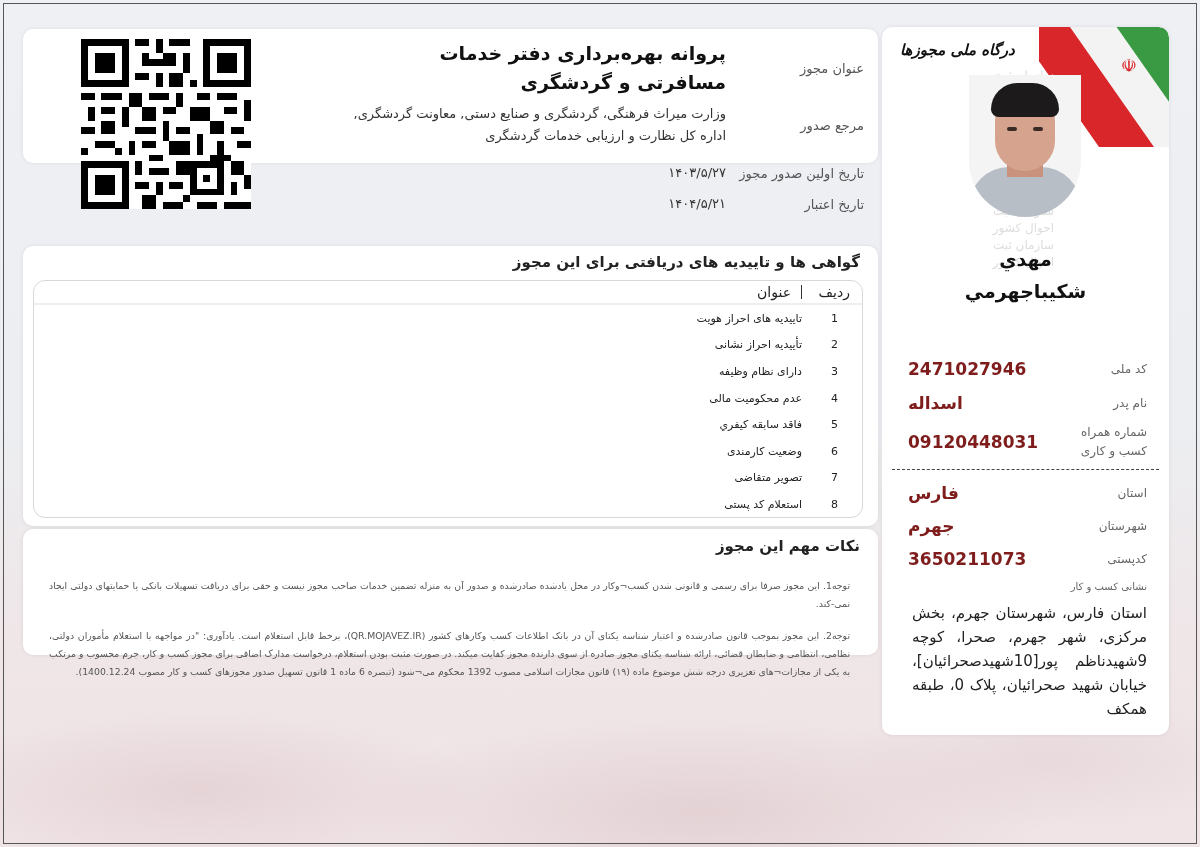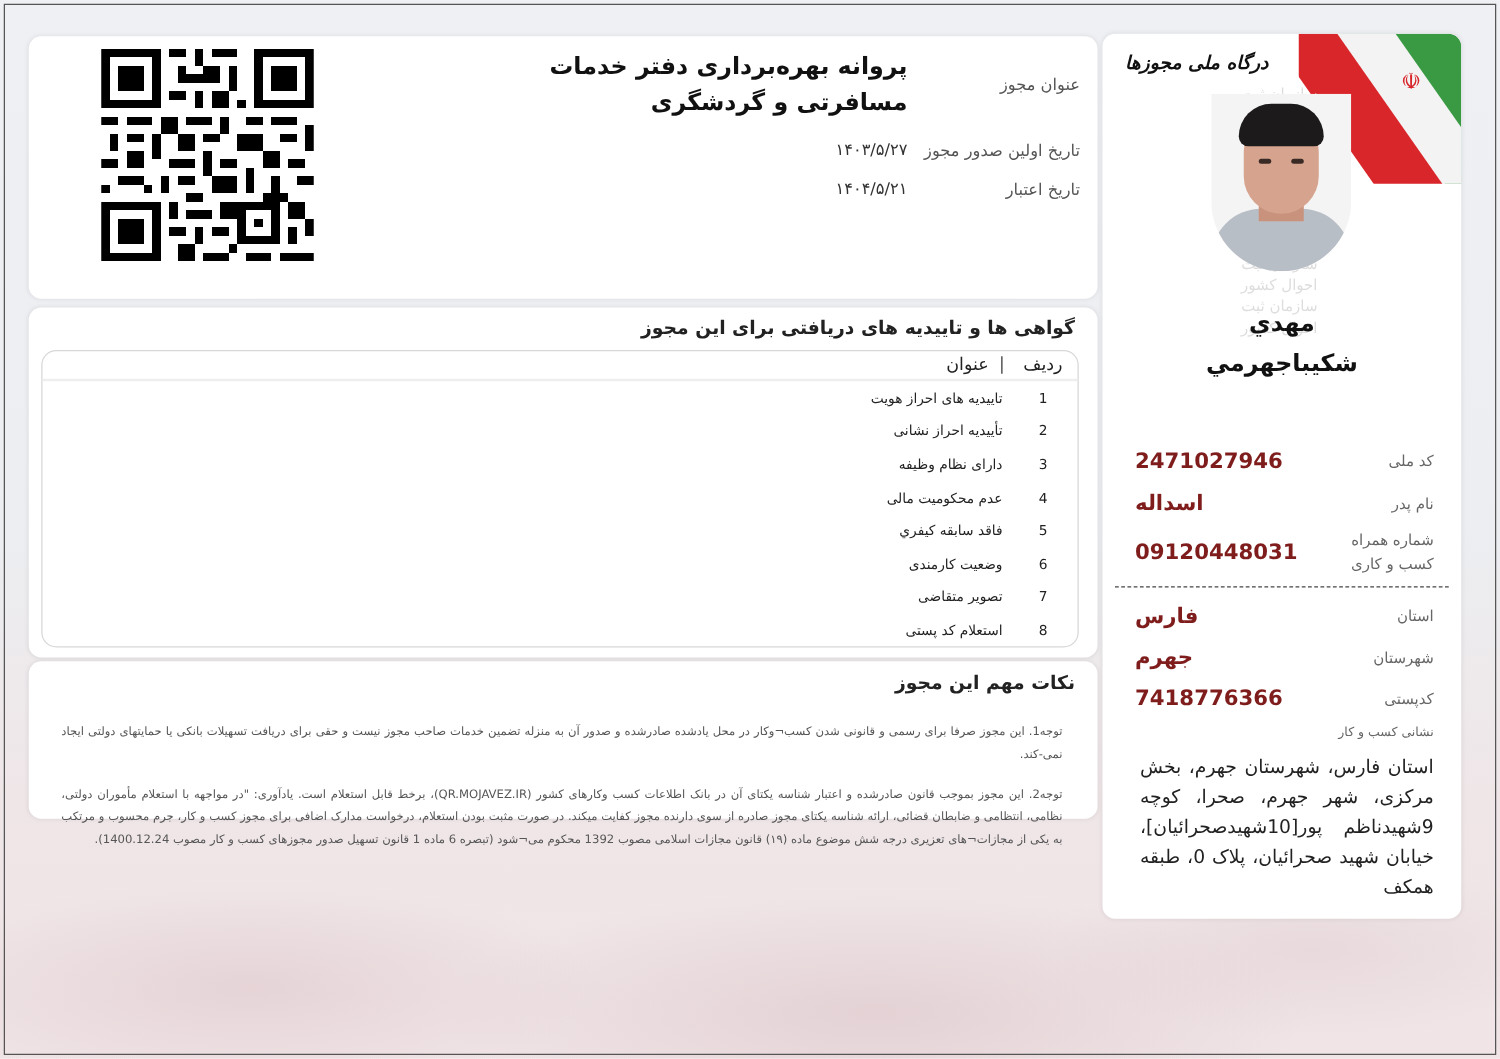--- a/index.html
+++ b/index.html
@@ -62,21 +62,21 @@
     .info-label { font-size: 12px; color: #666; line-height: 19px; width: 95px; }
     .info-value { font-size: 17px; color: #7f1d1d; direction: ltr; text-align: left; font-weight: bold; }
     .info-value.rtl { direction: rtl; }
     .divider { position: absolute; left: 10px; right: 10px; top: 442px; border-top: 1.5px dashed #444; }
     .addr-label { position: absolute; right: 22px; top: 554px; font-size: 10px; color: #666; }
     .addr {
       position: absolute; right: 22px; left: 30px; top: 574px; font-size: 15px; line-height: 24px;
       color: #222; text-align: justify;
     }
     
-    .license { left: 23px; top: 29px; width: 855px; height: 210px; }
+    .license { left: 23px; top: 29px; width: 855px; height: 134px; }
     .qr { position: absolute; left: 58px; top: 10px; width: 170px; height: 170px; }
     .lic-body { position: absolute; right: 14px; left: 240px; top: 0; direction: rtl; }
     .lic-row { display: flex; align-items: center; }
     .lic-label { width: 138px; font-size: 13px; color: #555; line-height: 21px; }
     .lic-title { font-size: 19px; font-weight: bold; color: #111; line-height: 29px; }
     .lic-value { font-size: 13px; color: #333; line-height: 22px; }
     
     .certs { left: 23px; top: 234px; width: 855px; height: 280px; direction: rtl; margin-top: 12px; }
     .certs h2 { position: absolute; right: 18px; top: 7px; font-size: 15px; font-weight: bold; color: #222; }
     .table-box {
@@ -152,21 +152,21 @@
   <div class="info-row" style="top:456px">
     <span class="info-label">استان</span>
     <span class="info-value rtl">فارس</span>
   </div>
   <div class="info-row" style="top:489px">
     <span class="info-label">شهرستان</span>
     <span class="info-value rtl">جهرم</span>
   </div>
   <div class="info-row" style="top:522px">
     <span class="info-label">کدپستی</span>
-    <span class="info-value">7418776366</span>
+    <span class="info-value">3650211073</span>
   </div>
   <div class="addr-label">نشانی کسب و کار</div>
   <div class="addr">استان فارس، شهرستان جهرم، بخش مرکزی، شهر جهرم، صحرا، کوچه 9شهیدناظم پور[10شهیدصحرائیان]، خیابان شهید صحرائیان، پلاک 0، طبقه همکف</div>
 </div>
 
 <div class="card license">
   <svg class="qr" viewBox="0 0 25 25" shape-rendering="crispEdges">
     <rect width="25" height="25" fill="#fff"></rect>
     <g fill="#000">
       <path d="M0 0h7v7h-7z M1 1v5h5v-5z" fill-rule="evenodd"></path>
@@ -237,20 +237,24 @@
         <rect x="17" y="24" width="3" height="1"></rect>
         <rect x="21" y="24" width="4" height="1"></rect>
     </g>
   </svg>
 
   <div class="lic-body">
     <div class="lic-row" style="height:70px; padding-top:8px">
       <div class="lic-label">عنوان مجوز</div>
       <div class="lic-title" style="width:370px">پروانه بهره‌برداری دفتر خدمات مسافرتی و گردشگری</div>
     </div>
+    <div class="lic-row" style="height:52px">
+      <div class="lic-label">مرجع صدور</div>
+      <div class="lic-value" style="width:400px">وزارت میراث فرهنگی، گردشگری و صنایع دستی, معاونت گردشگری, اداره کل نظارت و ارزیابی خدمات گردشگری</div>
+    </div>
     <div class="lic-row" style="height:44px">
       <div class="lic-label">تاریخ اولین صدور مجوز</div>
       <div class="lic-value">۱۴۰۳/۵/۲۷</div>
     </div>
     <div class="lic-row" style="height:18px">
       <div class="lic-label">تاریخ اعتبار</div>
       <div class="lic-value">۱۴۰۴/۵/۲۱</div>
     </div>
   </div>
 </div>

